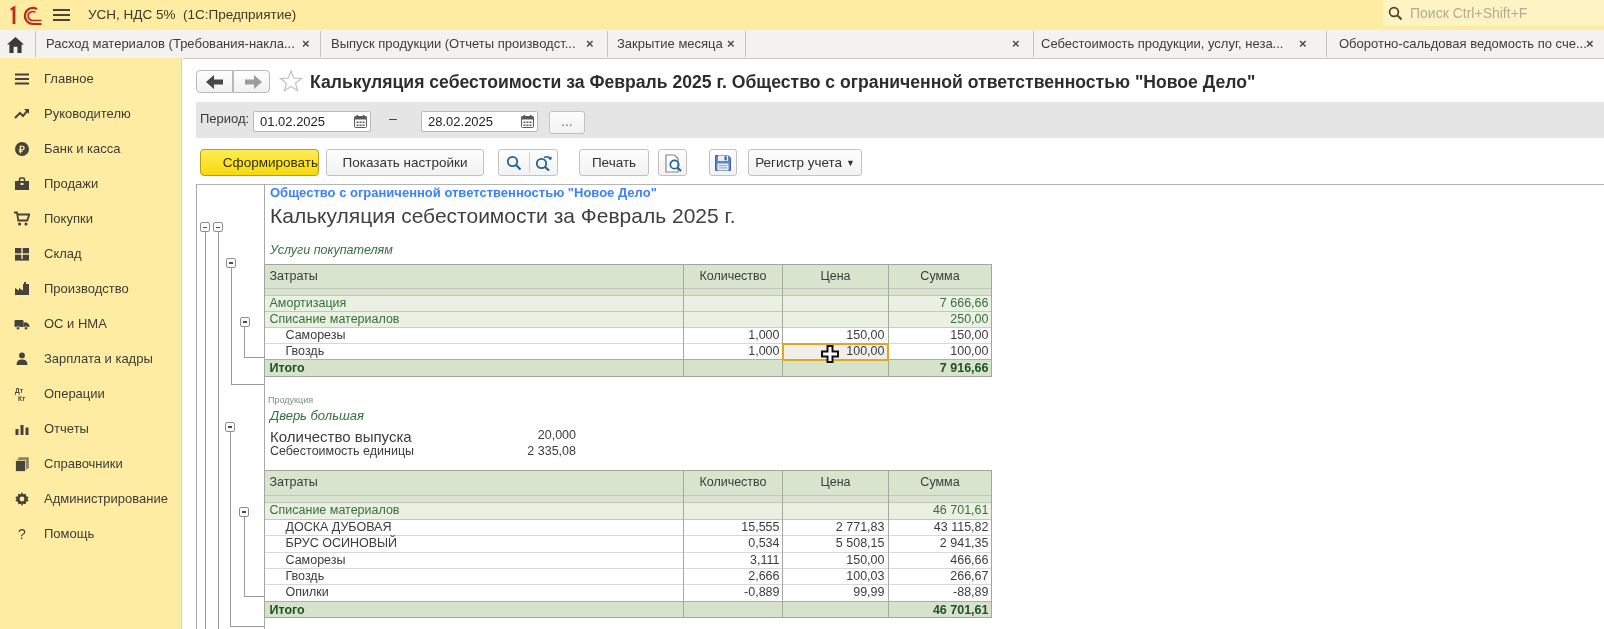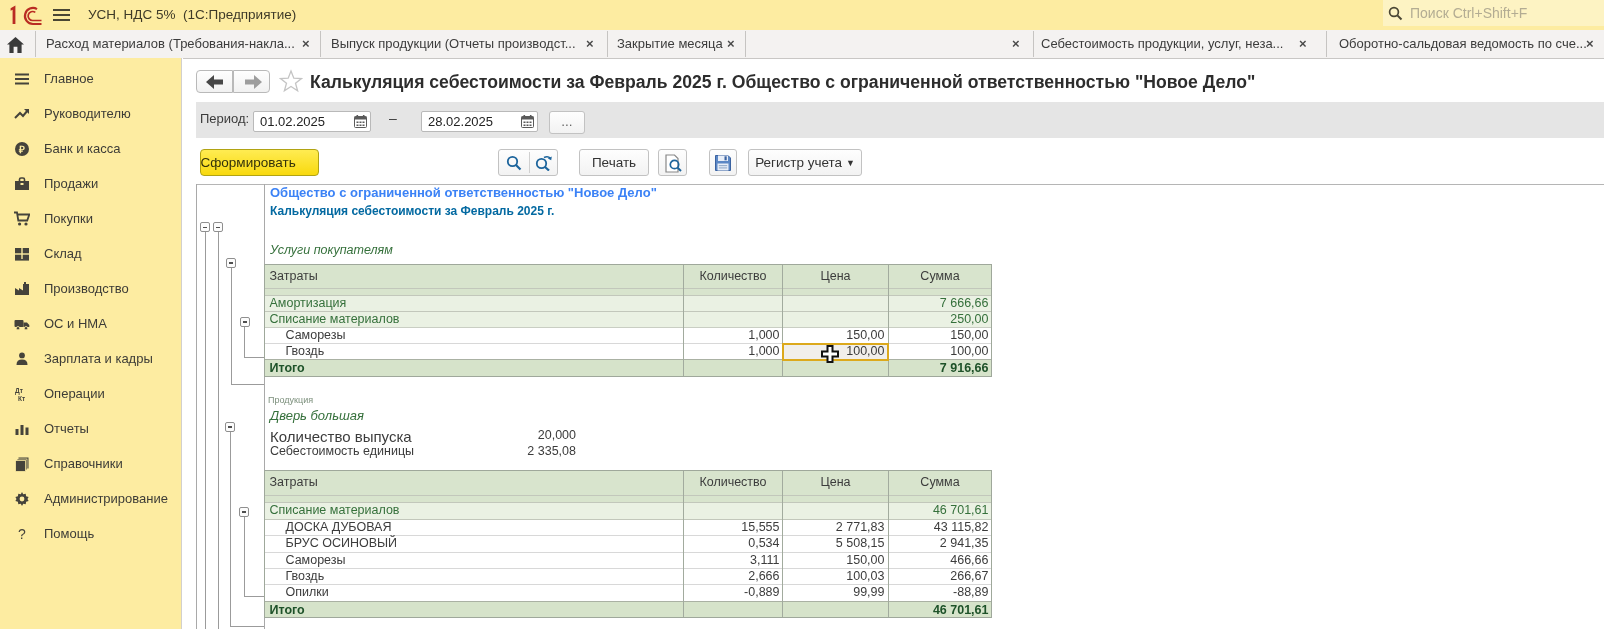--- a/index.html
+++ b/index.html
@@ -241,21 +241,22 @@
           <rect x="2.5" y="6.5" width="2" height="1.5"></rect>
           <rect x="5.5" y="6.5" width="2" height="1.5"></rect>
           <rect x="8.5" y="6.5" width="2" height="1.5"></rect>
           <rect x="2.5" y="9.5" width="2" height="1.5"></rect>
           <rect x="5.5" y="9.5" width="2" height="1.5"></rect>
           <rect x="8.5" y="9.5" width="2" height="1.5"></rect>
         </g>
       </svg>
     <div class="btn" style="left:353px;top:9px;width:36px;height:23px;line-height:19px;color:#666">...</div>
   </div>
-  <div class="abs" style="left:16.5px;top:90px;width:119.5px;height:27px;background:linear-gradient(180deg,#ffec52,#f8d90e);border:1px solid #b1a313;border-radius:4px;font-size:13.5px;color:#33320a;text-align:left;line-height:25px">Сформировать</div>
+  <div class="abs" style="left:16.5px;top:90px;width:119.5px;height:27px;background:linear-gradient(180deg,#ffec52,#f8d90e);border:1px solid #b1a313;border-radius:4px;font-size:13.5px;color:#33320a;text-align:right;line-height:25px">Сформировать</div>
+  <div class="btn" style="left:143px;top:90px;width:158px;height:27px;line-height:25px">Показать настройки</div>
   <div class="btn" style="left:315px;top:89.5px;width:60px;height:27px">
     <div style="position:absolute;left:30px;top:2px;bottom:2px;width:1px;background:#d0d0d0"></div>
     <svg style="position:absolute;left:7px;top:5px" width="16" height="16" viewBox="0 0 16 16">
         <circle cx="6.5" cy="6.5" r="4.7" fill="none" stroke="#1c649c" stroke-width="1.8"></circle>
         <line x1="10" y1="10" x2="14.5" y2="14.5" stroke="#1c649c" stroke-width="2.2"></line>
       </svg>
     <svg style="position:absolute;left:36px;top:5px" width="18" height="16" viewBox="0 0 18 16">
         <circle cx="6.5" cy="8.5" r="4.7" fill="none" stroke="#1c649c" stroke-width="1.8"></circle>
         <line x1="10" y1="12" x2="14" y2="15.5" stroke="#1c649c" stroke-width="2.2"></line>
         <path d="M9 2.5 Q13 0.5 15.5 3.5" fill="none" stroke="#1c649c" stroke-width="1.6"></path>
@@ -295,21 +296,21 @@
     <div class="gline" style="left:33.5px;top:442px;width:34px;height:1px"></div>
     <div class="gline" style="left:47.5px;top:331px;width:1px;height:82px"></div>
     <div class="gline" style="left:47.5px;top:412px;width:20px;height:1px"></div>
     <div class="gbox" style="left:4px;top:38px"></div>
     <div class="gbox" style="left:17px;top:38px"></div>
     <div class="gbox" style="left:30px;top:73.5px"></div>
     <div class="gbox" style="left:43.5px;top:132.5px"></div>
     <div class="gbox" style="left:29px;top:237.5px"></div>
     <div class="gbox" style="left:43px;top:322.5px"></div>
     <div class="abs" style="left:74px;top:1px;font-size:13px;font-weight:bold;color:#3b82f6;white-space:nowrap">Общество с ограниченной ответственностью "Новое Дело"</div>
-    <div class="abs" style="left:74px;top:19.5px;font-size:12px;font-weight:bold;color:#0369a1;white-space:nowrap">Калькуляция себестоимости за Февраль 2025 г.</div>
+    <div class="abs" style="left:74px;top:19.5px;font-size:21px;font-weight:normal;color:#404040;white-space:nowrap">Калькуляция себестоимости за Февраль 2025 г.</div>
     <div class="abs green" style="left:74px;top:59px;font-size:12.5px;font-style:italic">Услуги покупателям</div>
     <div class="abs" style="left:72px;top:211px;font-size:9px;color:#7b8f7b">Продукция</div>
     <div class="abs green" style="left:74px;top:224px;font-size:13px;font-style:italic">Дверь большая</div>
     <div class="abs black" style="left:74px;top:244px;font-size:15px">Количество выпуска</div>
     <div class="abs black" style="left:260px;top:244px;width:120px;text-align:right;font-size:12.5px">20,000</div>
     <div class="abs black" style="left:74px;top:260px;font-size:12.5px">Себестоимость единицы</div>
     <div class="abs black" style="left:260px;top:260px;width:120px;text-align:right;font-size:12.5px">2 335,08</div>
     <div class="abs" style="left:67.5px;top:79.5px;width:728.5px;height:113.5px;border:1px solid #9fa89b;font-size:12.5px">
       <div class="abs" style="left:0;top:0;width:726.5px;height:30.5px;background:#d8e4cd"></div>
       <div class="abs" style="left:0;top:30.5px;width:726.5px;height:16px;background:#eaf1e3"></div>

